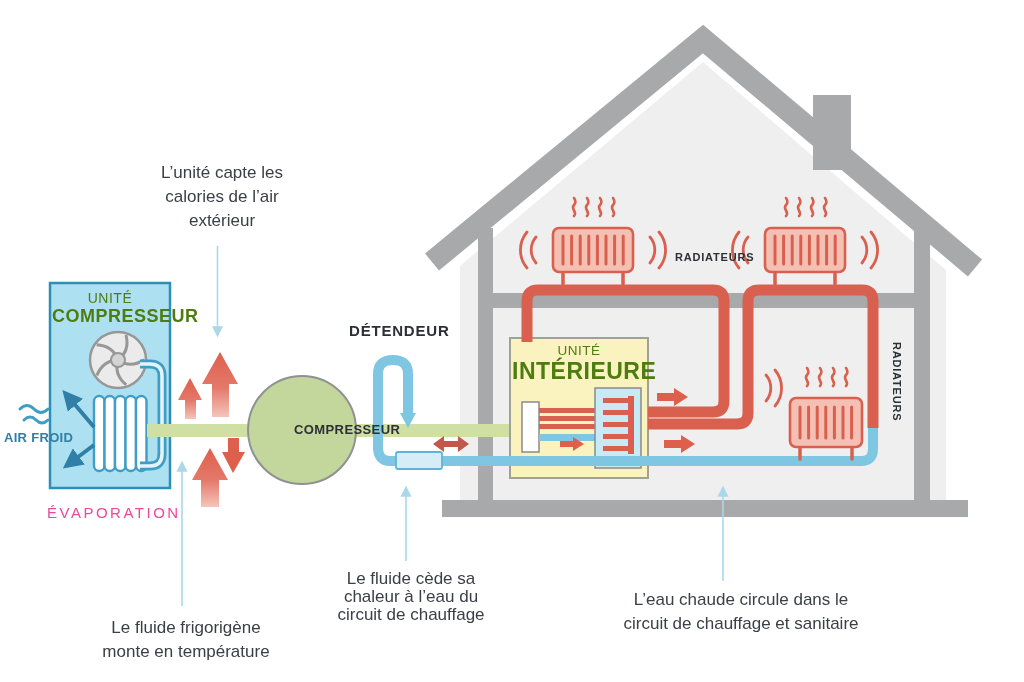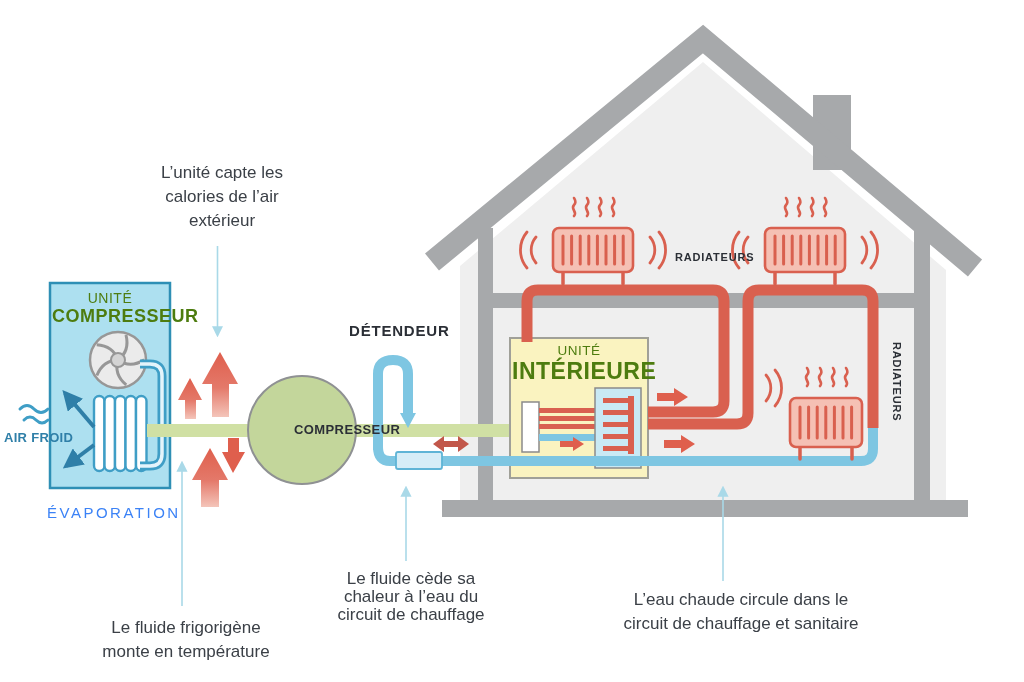--- a/index.html
+++ b/index.html
@@ -200,21 +200,21 @@
 <div class="lbl ann" style="left:591px;top:588px;width:300px;">L’eau chaude circule dans le
 circuit de chauffage et sanitaire</div>
 
 <div class="lbl unit-title" style="left:52px;top:290px;width:116px;">
   <div class="t1">UNITÉ</div>
   <div class="t2">COMPRESSEUR</div>
 </div>
 
 <div class="lbl" style="left:4px;top:430px;font-size:13px;font-weight:700;color:#2F7FA8;letter-spacing:.3px;">AIR FROID</div>
 
-<div class="lbl" style="left:47px;top:504px;font-size:15px;letter-spacing:2.5px;color:#3b82f6;">ÉVAPORATION</div>
+<div class="lbl" style="left:47px;top:504px;font-size:15px;letter-spacing:2.5px;color:#ec4899;">ÉVAPORATION</div>
 
 <div class="lbl" style="left:247px;top:422px;width:102px;text-align:center;font-size:13px;font-weight:700;letter-spacing:.4px;color:#2B2F36;padding-left:47px;">COMPRESSEUR</div>
 
 <div class="lbl small-caps" style="left:349px;top:322px;">DÉTENDEUR</div>
 
 <div class="lbl unit-title" style="left:512px;top:343px;width:134px;">
   <div class="t1" style="font-size:13.5px;">UNITÉ</div>
   <div class="t2" style="font-size:23px;">INTÉRIEURE</div>
 </div>
 

